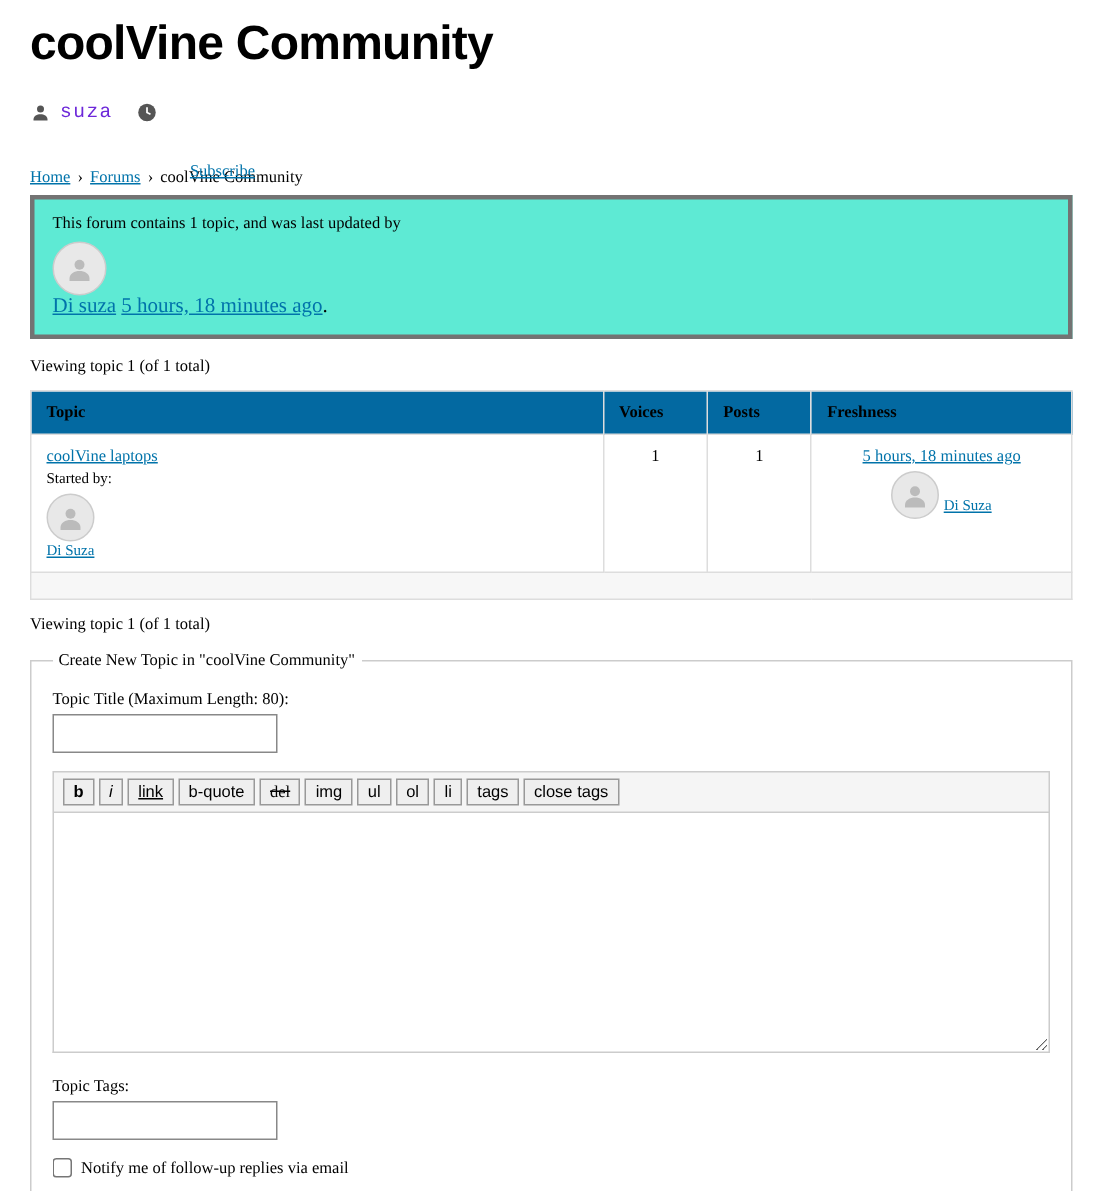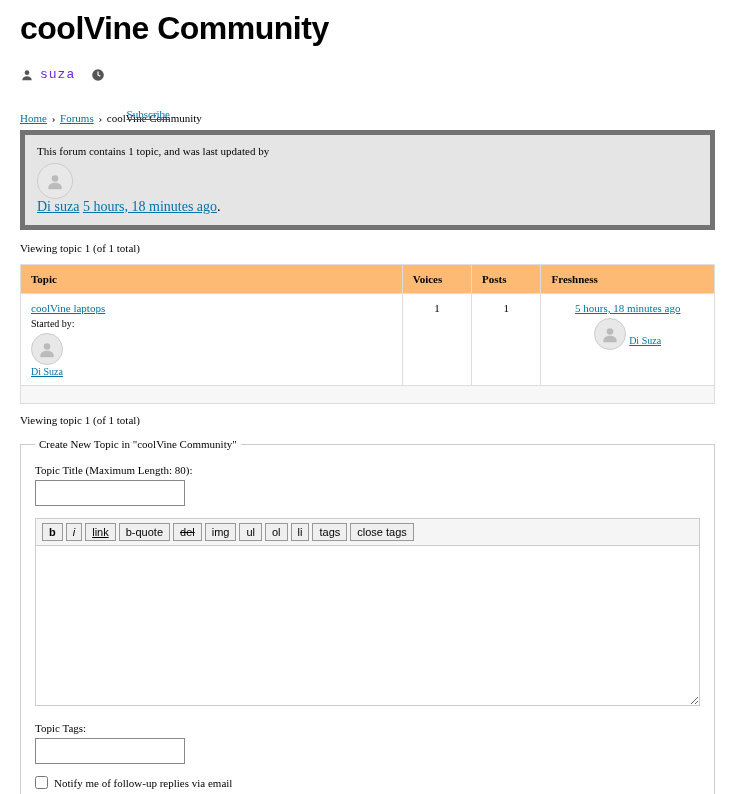--- a/index.html
+++ b/index.html
@@ -11,32 +11,32 @@
     .meta-icon { width: 14px; height: 14px; display: inline-flex; }
     .author-name { font-family: Liberation Mono, monospace; font-size: 13px; color: #6d28d9; letter-spacing: 1px; }
     
     .subscribe-row { text-align: right; }
     .subscribe-link { color: #0073aa; text-decoration: underline; font-size: 11px; margin-left: 27px; }
     
     .breadcrumb { font-size: 11px; margin-bottom: 6px; }
     .breadcrumb a { color: #0073aa; text-decoration: underline; }
     .breadcrumb .sep { margin: 0 2px; }
     
-    .forum-info-box { border: 5px solid #737373; background: #e5e5e5; padding: 10px 12px; margin-bottom: 12px; }
+    .forum-info-box { border: 3px solid #737373; background: #5eead4; padding: 10px 12px; margin-bottom: 12px; }
     .forum-info-text { font-size: 11px; margin-bottom: 6px; }
     .avatar { width: 32px; height: 32px; border-radius: 50%; background: #e8e8e8; display: inline-flex; align-items: center; justify-content: center; border: 1px solid #ccc; }
     .avatar svg { width: 20px; height: 20px; fill: #bbb; }
     .avatar-large { width: 36px; height: 36px; }
     .info-author { font-size: 14px; }
     .info-author a { color: #0073aa; text-decoration: underline; }
     
     .viewing-text { font-size: 11px; margin: 10px 0; }
     
     .topics-table { width: 100%; border-collapse: collapse; border: 1px solid #ddd; margin-bottom: 8px; }
-    .topics-table th { background: #fdba74; border: 1px solid #ddd; padding: 8px 10px; font-size: 11px; font-weight: bold; text-align: left; }
+    .topics-table th { background: #0369a1; border: 1px solid #ddd; padding: 8px 10px; font-size: 11px; font-weight: bold; text-align: left; }
     .topics-table th.center { text-align: left; }
     .topics-table td { border: 1px solid #ddd; padding: 8px 10px; font-size: 11px; vertical-align: top; }
     .topics-table td.center { text-align: center; }
     .topics-table .topic-col { width: 55%; }
     .topics-table .voices-col, .topics-table .posts-col { width: 10%; }
     .topics-table .fresh-col { width: 25%; }
     .topic-link { color: #0073aa; text-decoration: underline; }
     .started-by { font-size: 10px; margin-top: 4px; margin-bottom: 4px; }
     .fresh-cell { text-align: center; }
     .fresh-time { color: #0073aa; text-decoration: underline; display: block; margin-bottom: 4px; }
@@ -47,21 +47,21 @@
     fieldset.create-topic legend { font-size: 11px; padding: 0 4px; }
     
     .form-label { font-size: 11px; display: block; margin-bottom: 4px; }
     .text-input { width: 150px; height: 26px; border: 1px solid #888; font-size: 12px; padding: 2px 4px; margin-bottom: 12px; }
     
     .editor-toolbar { border: 1px solid #ccc; background: #f5f5f5; padding: 4px 6px; display: flex; gap: 3px; flex-wrap: wrap; }
     .editor-btn { font-family: Arial, sans-serif; font-size: 11px; padding: 2px 6px; border: 1px solid #999; background: #efefef; cursor: pointer; }
     .editor-btn.bold { font-weight: bold; }
     .editor-btn.italic { font-style: italic; }
     .editor-btn.underline { text-decoration: underline; }
-    .editor-btn.strike { text-decoration: line-through; }
+    .editor-btn.strike { text-decoration: line-through; font-family: Liberation Serif, serif; }
     
     .editor-textarea { width: 100%; height: 160px; border: 1px solid #ccc; border-top: none; resize: vertical; font-family: monospace; font-size: 12px; padding: 6px; margin-bottom: 12px; }
     
     .checkbox-row { display: flex; align-items: flex-end; gap: 6px; font-size: 11px; margin-bottom: 20px; }
   </style>
 </head>
 <body>
 
 <h1 class="page-title">coolVine Community</h1>
 

